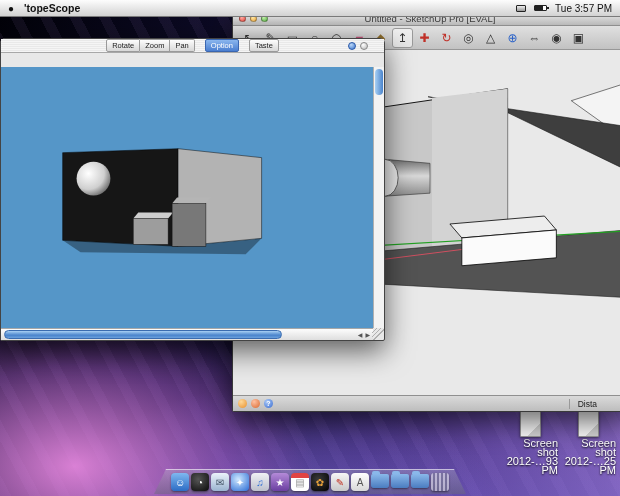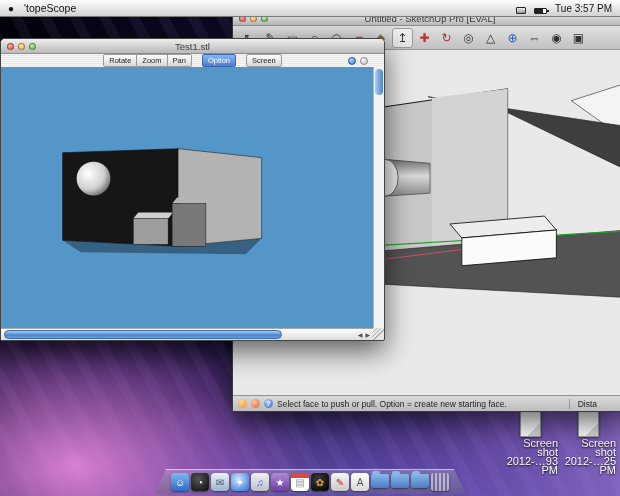--- a/index.html
+++ b/index.html
@@ -10,23 +10,23 @@
       radial-gradient(55% 45% at 12% 94%, rgba(238,140,230,.9), rgba(180,100,210,.45) 45%, rgba(0,0,0,0) 70%),
       radial-gradient(60% 50% at 45% 110%, rgba(130,110,230,.75), rgba(0,0,0,0) 65%),
       radial-gradient(70% 60% at 85% 120%, rgba(100,90,200,.5), rgba(0,0,0,0) 60%),
       repeating-linear-gradient(62deg, rgba(200,160,255,.07) 0 10px, rgba(0,0,0,0) 10px 26px),
       linear-gradient(110deg, #020208 0%, #0c0a24 28%, #221847 48%, #3f2c74 66%, #63489e 82%, #8465bd 100%);}
   
   .menubar{position:absolute;top:0;left:0;right:0;height:17px;z-index:50;
     background:linear-gradient(#fdfdfd,#d2d2d2);border-bottom:1px solid #7a7a7a;
     display:flex;align-items:center;padding:0 8px;font-size:10.5px;color:#111}
   .apple{font-size:10px;margin-right:10px}
-  .appname{font-weight:normal;margin-right:12px}
+  .appname{font-weight:bold;margin-right:12px}
   .menus{display:flex;gap:13px}
-  .mb-right{margin-left:auto;display:flex;align-items:flex-end;gap:8px;font-size:10px}
+  .mb-right{margin-left:auto;display:flex;align-items:center;gap:8px;font-size:10px}
   .disp-ic{width:10px;height:7px;border:1px solid #222;border-radius:1px;background:linear-gradient(#eee,#999)}
   .batt{width:13px;height:6px;border:1px solid #222;border-radius:1px;position:relative;background:linear-gradient(90deg,#222 75%,#fff 75%)}
   .batt::after{content:"";position:absolute;right:-3px;top:1px;width:2px;height:2px;background:#222}
   
   .window{position:absolute;border-radius:5px 5px 2px 2px;box-shadow:0 10px 28px rgba(0,0,0,.6)}
   .titlebar{height:15px;background:linear-gradient(#efefef,#b9b9b9);border-bottom:1px solid #8e8e8e;border-radius:4px 4px 0 0;display:flex;align-items:center;position:relative}
   .lights{display:flex;gap:4px;padding-left:6px;z-index:2}
   .light{width:7px;height:7px;border-radius:50%;border:1px solid rgba(0,0,0,.35)}
   .l-close{background:radial-gradient(circle at 35% 30%,#ffb0a8,#e8483c)}
   .l-min{background:radial-gradient(circle at 35% 30%,#ffe9a8,#f0a83c)}
@@ -139,42 +139,33 @@
         <polygon points="153,110 198,114 198,144 153,147" fill="url(#cylg)" stroke="#333" stroke-width="0.6"></polygon>
         <ellipse cx="153" cy="128.5" rx="13" ry="18.5" fill="#ececec" stroke="#444" stroke-width="0.8"></ellipse>
         <polygon points="218,175 313,167 325,181 230,189" fill="#ededed" stroke="#000" stroke-width="0.8"></polygon>
         <polygon points="230,189 325,181 325,209 230,217" fill="#fbfbfb" stroke="#000" stroke-width="0.8"></polygon>
       </svg>
     </div>
     <div class="sk-status">
       <span class="sbtn" style="background:radial-gradient(circle at 35% 30%,#ffd898,#e8902c)"></span>
       <span class="sbtn" style="background:radial-gradient(circle at 35% 30%,#ffc0a0,#d86830)"></span>
       <span class="sbtn help-dot" style="background:radial-gradient(circle at 35% 30%,#a8c8f8,#3a6cd0)">?</span>
-      <span class="msg">Select face to push or pull.  Option = create new starting face.</span>
       <span class="measure">Dista</span>
     </div>
   </div>
 
   <div class="window stl-win">
-    <div class="titlebar">
-      <span class="lights">
-        <span class="light l-close"></span>
-        <span class="light l-min"></span>
-        <span class="light l-zoom"></span>
-      </span>
-      <span class="title">Test1.stl</span>
-    </div>
     <div class="stl-strip">
       <span class="seg">
         <button class="seg-btn">Rotate</button>
         <button class="seg-btn">Zoom</button>
         <button class="seg-btn">Pan</button>
       </span>
       <button class="seg-btn single active">Option</button>
-      <button class="seg-btn single">Screen</button>
+      <button class="seg-btn single">Taste</button>
       <span class="round-btns">
         <span class="rbtn rb-blue"></span>
         <span class="rbtn rb-gray"></span>
       </span>
     </div>
     <div class="stl-content">
       <svg width="100%" height="100%" viewBox="0 0 374 262" preserveAspectRatio="none">
         <defs>
           <radialGradient id="sph" cx="0.35" cy="0.35" r="0.85">
             <stop offset="0" stop-color="#ffffff"></stop>

